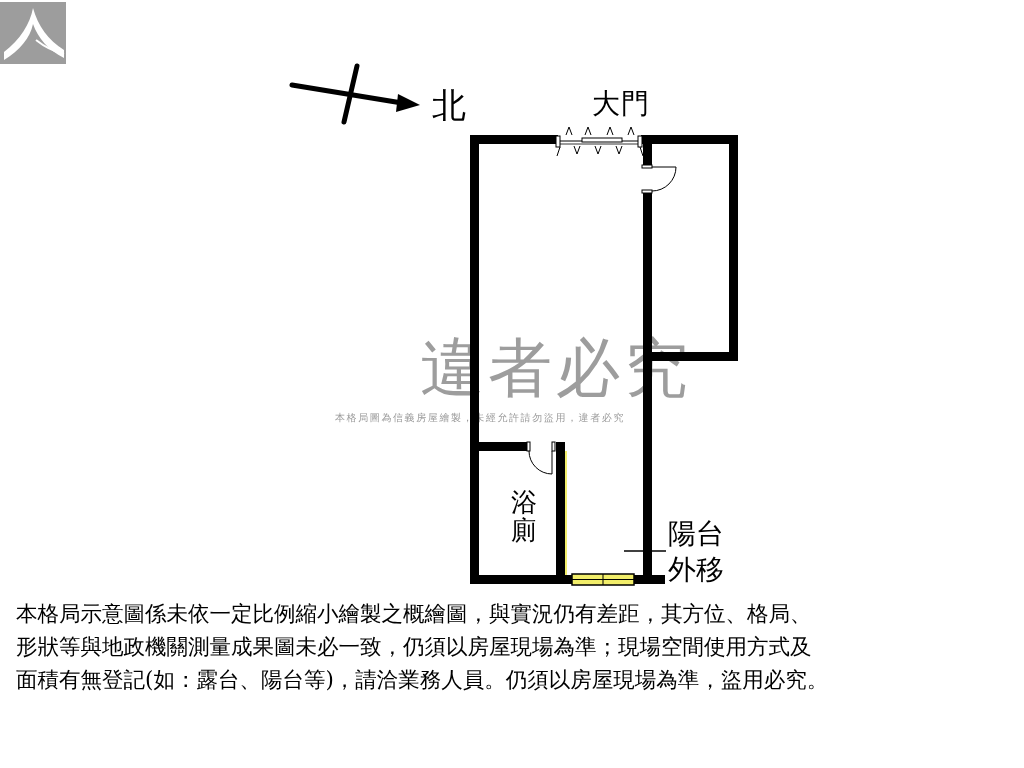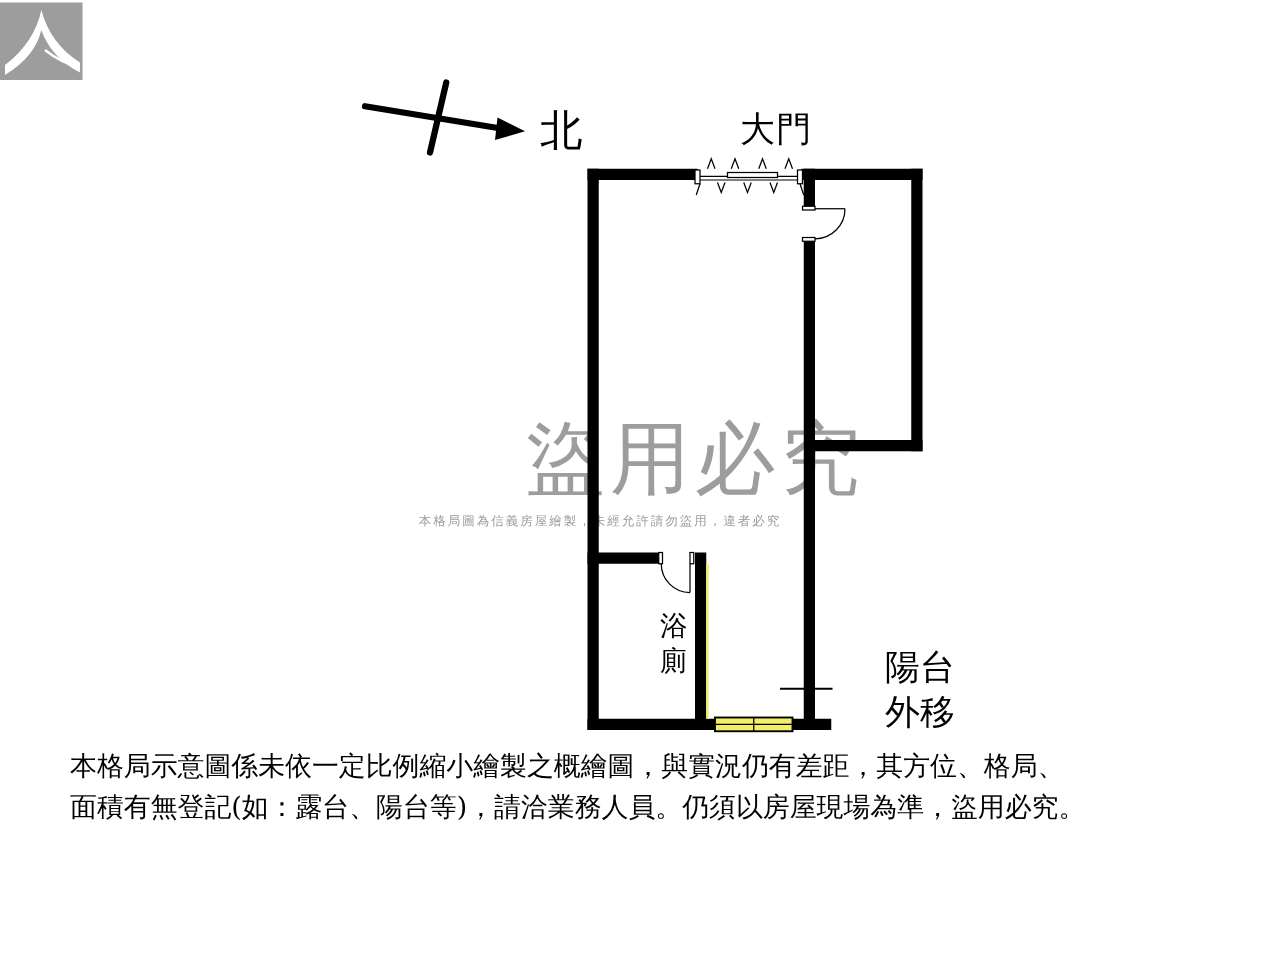--- a/index.html
+++ b/index.html
@@ -3,39 +3,39 @@
   <meta charset="utf-8">
   <style>
     html, body { margin: 0; padding: 0; background: #ffffff; }
     body { width: 1024px; height: 768px; position: relative; overflow: hidden;
            font-family: "DejaVu Serif", "Liberation Serif", serif; color: #000; }
     .plan { position: absolute; left: 0; top: 0; width: 1024px; height: 590px; }
     .plan svg { position: absolute; left: 0; top: 0; }
     .lbl { position: absolute; font-family: "DejaVu Serif", "Liberation Serif", serif; color: #000; line-height: 1; white-space: nowrap; }
     .north-label { left: 432px; top: 88px; font-size: 34px; }
     .door-label { left: 592px; top: 90px; font-size: 28px; letter-spacing: 1px; }
-    .bath-label { left: 526px; top: 488px; font-size: 22px; line-height: 28px; width: 26px; text-align: center; white-space: normal; }
-    .balcony-label { left: 668px; top: 516px; font-size: 28px; line-height: 36px; width: 64px; white-space: normal; margin-left: 40px; }
+    .bath-label { left: 511px; top: 488px; font-size: 26px; line-height: 28px; width: 26px; text-align: center; white-space: normal; }
+    .balcony-label { left: 668px; top: 516px; font-size: 28px; line-height: 36px; width: 64px; white-space: normal; }
     .wm-logo { position: absolute; left: 335px; top: 340px; width: 355px; height: 85px; }
     .wm-title { position: absolute; left: 420px; top: 336px; font-family: "DejaVu Sans", "Liberation Sans", sans-serif; font-size: 64px; color: #8c8c8c; letter-spacing: 4px; line-height: 1; opacity: 0.85; }
     .wm-sub { position: absolute; left: 335px; top: 413px; font-family: "DejaVu Sans", "Liberation Sans", sans-serif; font-size: 10px; color: #9a9a9a; letter-spacing: 1.6px; line-height: 1; }
     .disclaimer { position: absolute; left: 16px; top: 597px; width: 1000px; font-size: 21.5px; line-height: 33px; }
-    .disclaimer div { white-space: nowrap; margin-left: 40px; }
+    .disclaimer div { white-space: nowrap; }
   </style>
 </head>
 <body>
 
 <div class="plan">
 
   <svg class="wm-logo" viewBox="0 0 355 85" width="355" height="85">
     <rect x="0" y="2" width="66" height="62" fill="#8c8c8c" opacity="0.85"></rect>
     <path d="M4 52 C 20 40, 30 24, 33 8 C 38 26, 48 40, 64 50 L 64 58 C 48 50, 38 38, 33 24 C 30 38, 20 50, 4 60 Z" fill="#ffffff"></path>
     <path d="M36 40 C 46 48, 56 52, 64 54" stroke="#ffffff" stroke-width="2" fill="none"></path>
   </svg>
-  <div class="wm-title">盜用必究</div>
+  <div class="wm-title">違者必究</div>
   <div class="wm-sub">本格局圖為信義房屋繪製，未經允許請勿盜用，違者必究</div>
 
   <svg width="1024" height="590" viewBox="0 0 1024 590">
 
     <g>
       <line x1="292" y1="85" x2="402" y2="103" stroke="#000" stroke-width="5" stroke-linecap="round"></line>
       <polygon points="398,94 420,105 396,112" fill="#000"></polygon>
       <line x1="357" y1="66" x2="344" y2="122" stroke="#000" stroke-width="5" stroke-linecap="round"></line>
     </g>
 
@@ -108,14 +108,15 @@
   </svg>
 
   <div class="lbl north-label">北</div>
   <div class="lbl door-label">大門</div>
   <div class="lbl bath-label">浴廁</div>
   <div class="lbl balcony-label">陽台外移</div>
 </div>
 
 <div class="disclaimer">
   <div>本格局示意圖係未依一定比例縮小繪製之概繪圖，與實況仍有差距，其方位、格局、</div>
+  <div>形狀等與地政機關測量成果圖未必一致，仍須以房屋現場為準；現場空間使用方式及</div>
   <div>面積有無登記(如：露台、陽台等)，請洽業務人員。仍須以房屋現場為準，盜用必究。</div>
 </div>
 
 </body></html>

